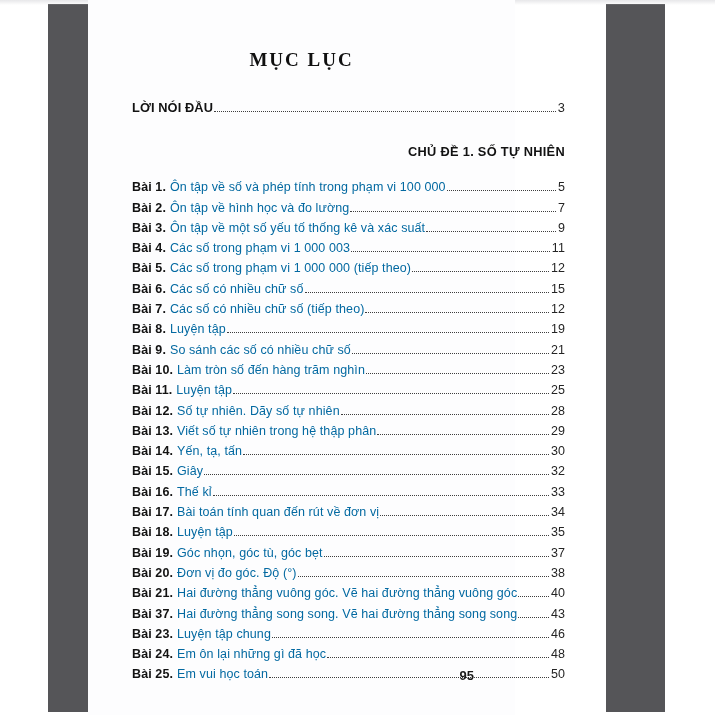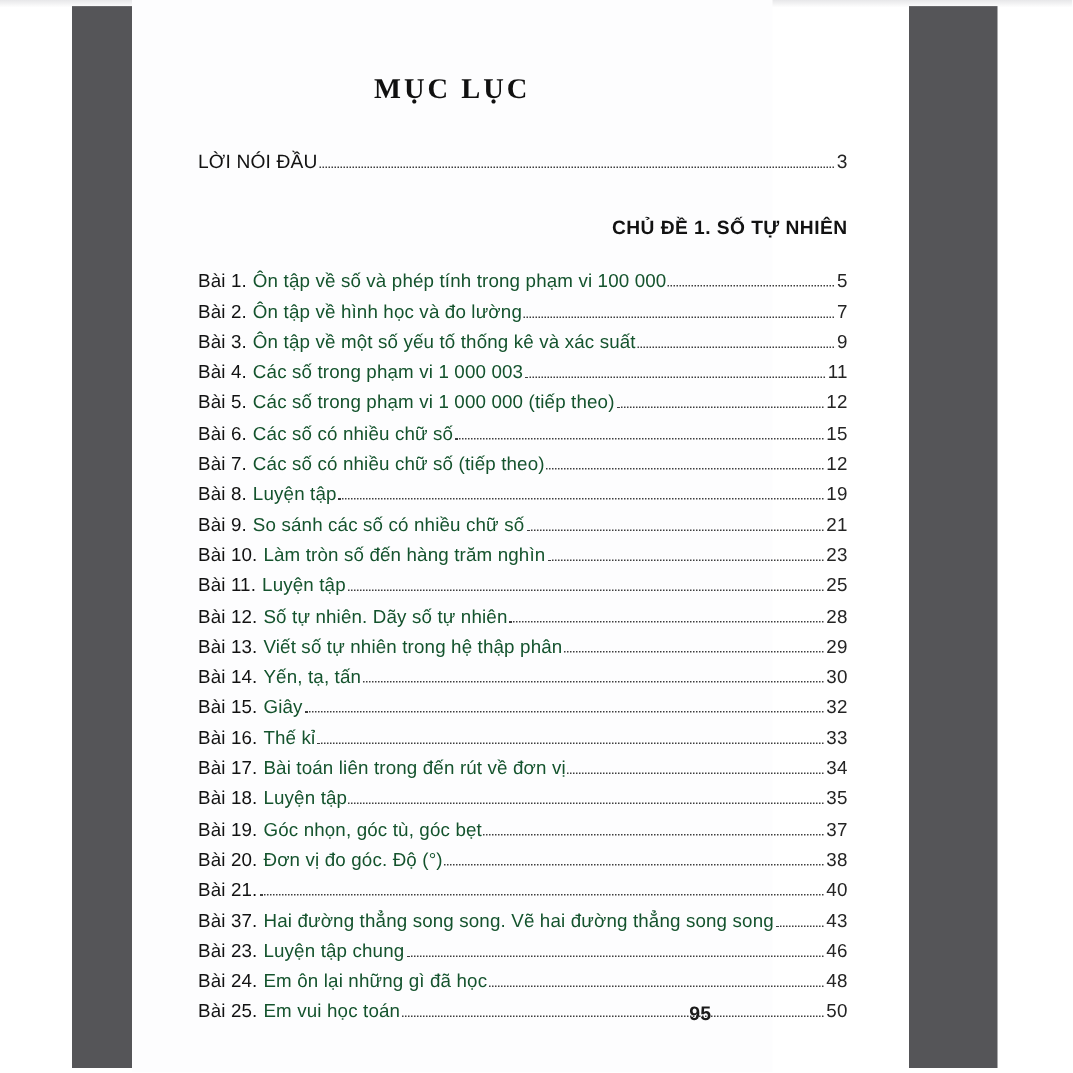--- a/index.html
+++ b/index.html
@@ -43,24 +43,24 @@
   .toc {
     position: absolute; left: 44px; top: 100px; width: 433px;
   }
   .row {
     display: flex; align-items: baseline;
     height: 20.3px;
     font-size: 12.5px;
     letter-spacing: 0.1px;
   }
   .row .label {
-    font-weight: 400; color: #121212; white-space: nowrap;
+    font-weight: 700; color: #121212; white-space: nowrap;
   }
   .row .title {
-    margin-left: 4px; white-space: nowrap; color: #14532d;
+    margin-left: 4px; white-space: nowrap; color: #0369a1;
   }
   .dots {
     flex: 1; min-width: 6px; height: 3px;
     margin: 0 1px;
     border-bottom: 1.6px dotted #3e3e3e;
   }
   .page-num { margin-left: 1px; color: #242424; white-space: nowrap; }
   .preface-row { font-size: 12.8px; }
   .chapter-heading {
     margin-top: 24px; height: 16px; line-height: 16px;
@@ -189,21 +189,21 @@
           <span class="page-num">32</span>
         </div>
           <div class="row">
           <span class="label">Bài 16.</span>
           <span class="title">Thế kỉ</span>
           <span class="dots"></span>
           <span class="page-num">33</span>
         </div>
           <div class="row">
           <span class="label">Bài 17.</span>
-          <span class="title">Bài toán liên trong đến rút về đơn vị</span>
+          <span class="title">Bài toán tính quan đến rút về đơn vị</span>
           <span class="dots"></span>
           <span class="page-num">34</span>
         </div>
           <div class="row">
           <span class="label">Bài 18.</span>
           <span class="title">Luyện tập</span>
           <span class="dots"></span>
           <span class="page-num">35</span>
         </div>
           <div class="row">
@@ -213,20 +213,21 @@
           <span class="page-num">37</span>
         </div>
           <div class="row">
           <span class="label">Bài 20.</span>
           <span class="title">Đơn vị đo góc. Độ (°)</span>
           <span class="dots"></span>
           <span class="page-num">38</span>
         </div>
           <div class="row">
           <span class="label">Bài 21.</span>
+          <span class="title">Hai đường thẳng vuông góc. Vẽ hai đường thẳng vuông góc</span>
           <span class="dots"></span>
           <span class="page-num">40</span>
         </div>
           <div class="row">
           <span class="label">Bài 37.</span>
           <span class="title">Hai đường thẳng song song. Vẽ hai đường thẳng song song</span>
           <span class="dots"></span>
           <span class="page-num">43</span>
         </div>
           <div class="row">

